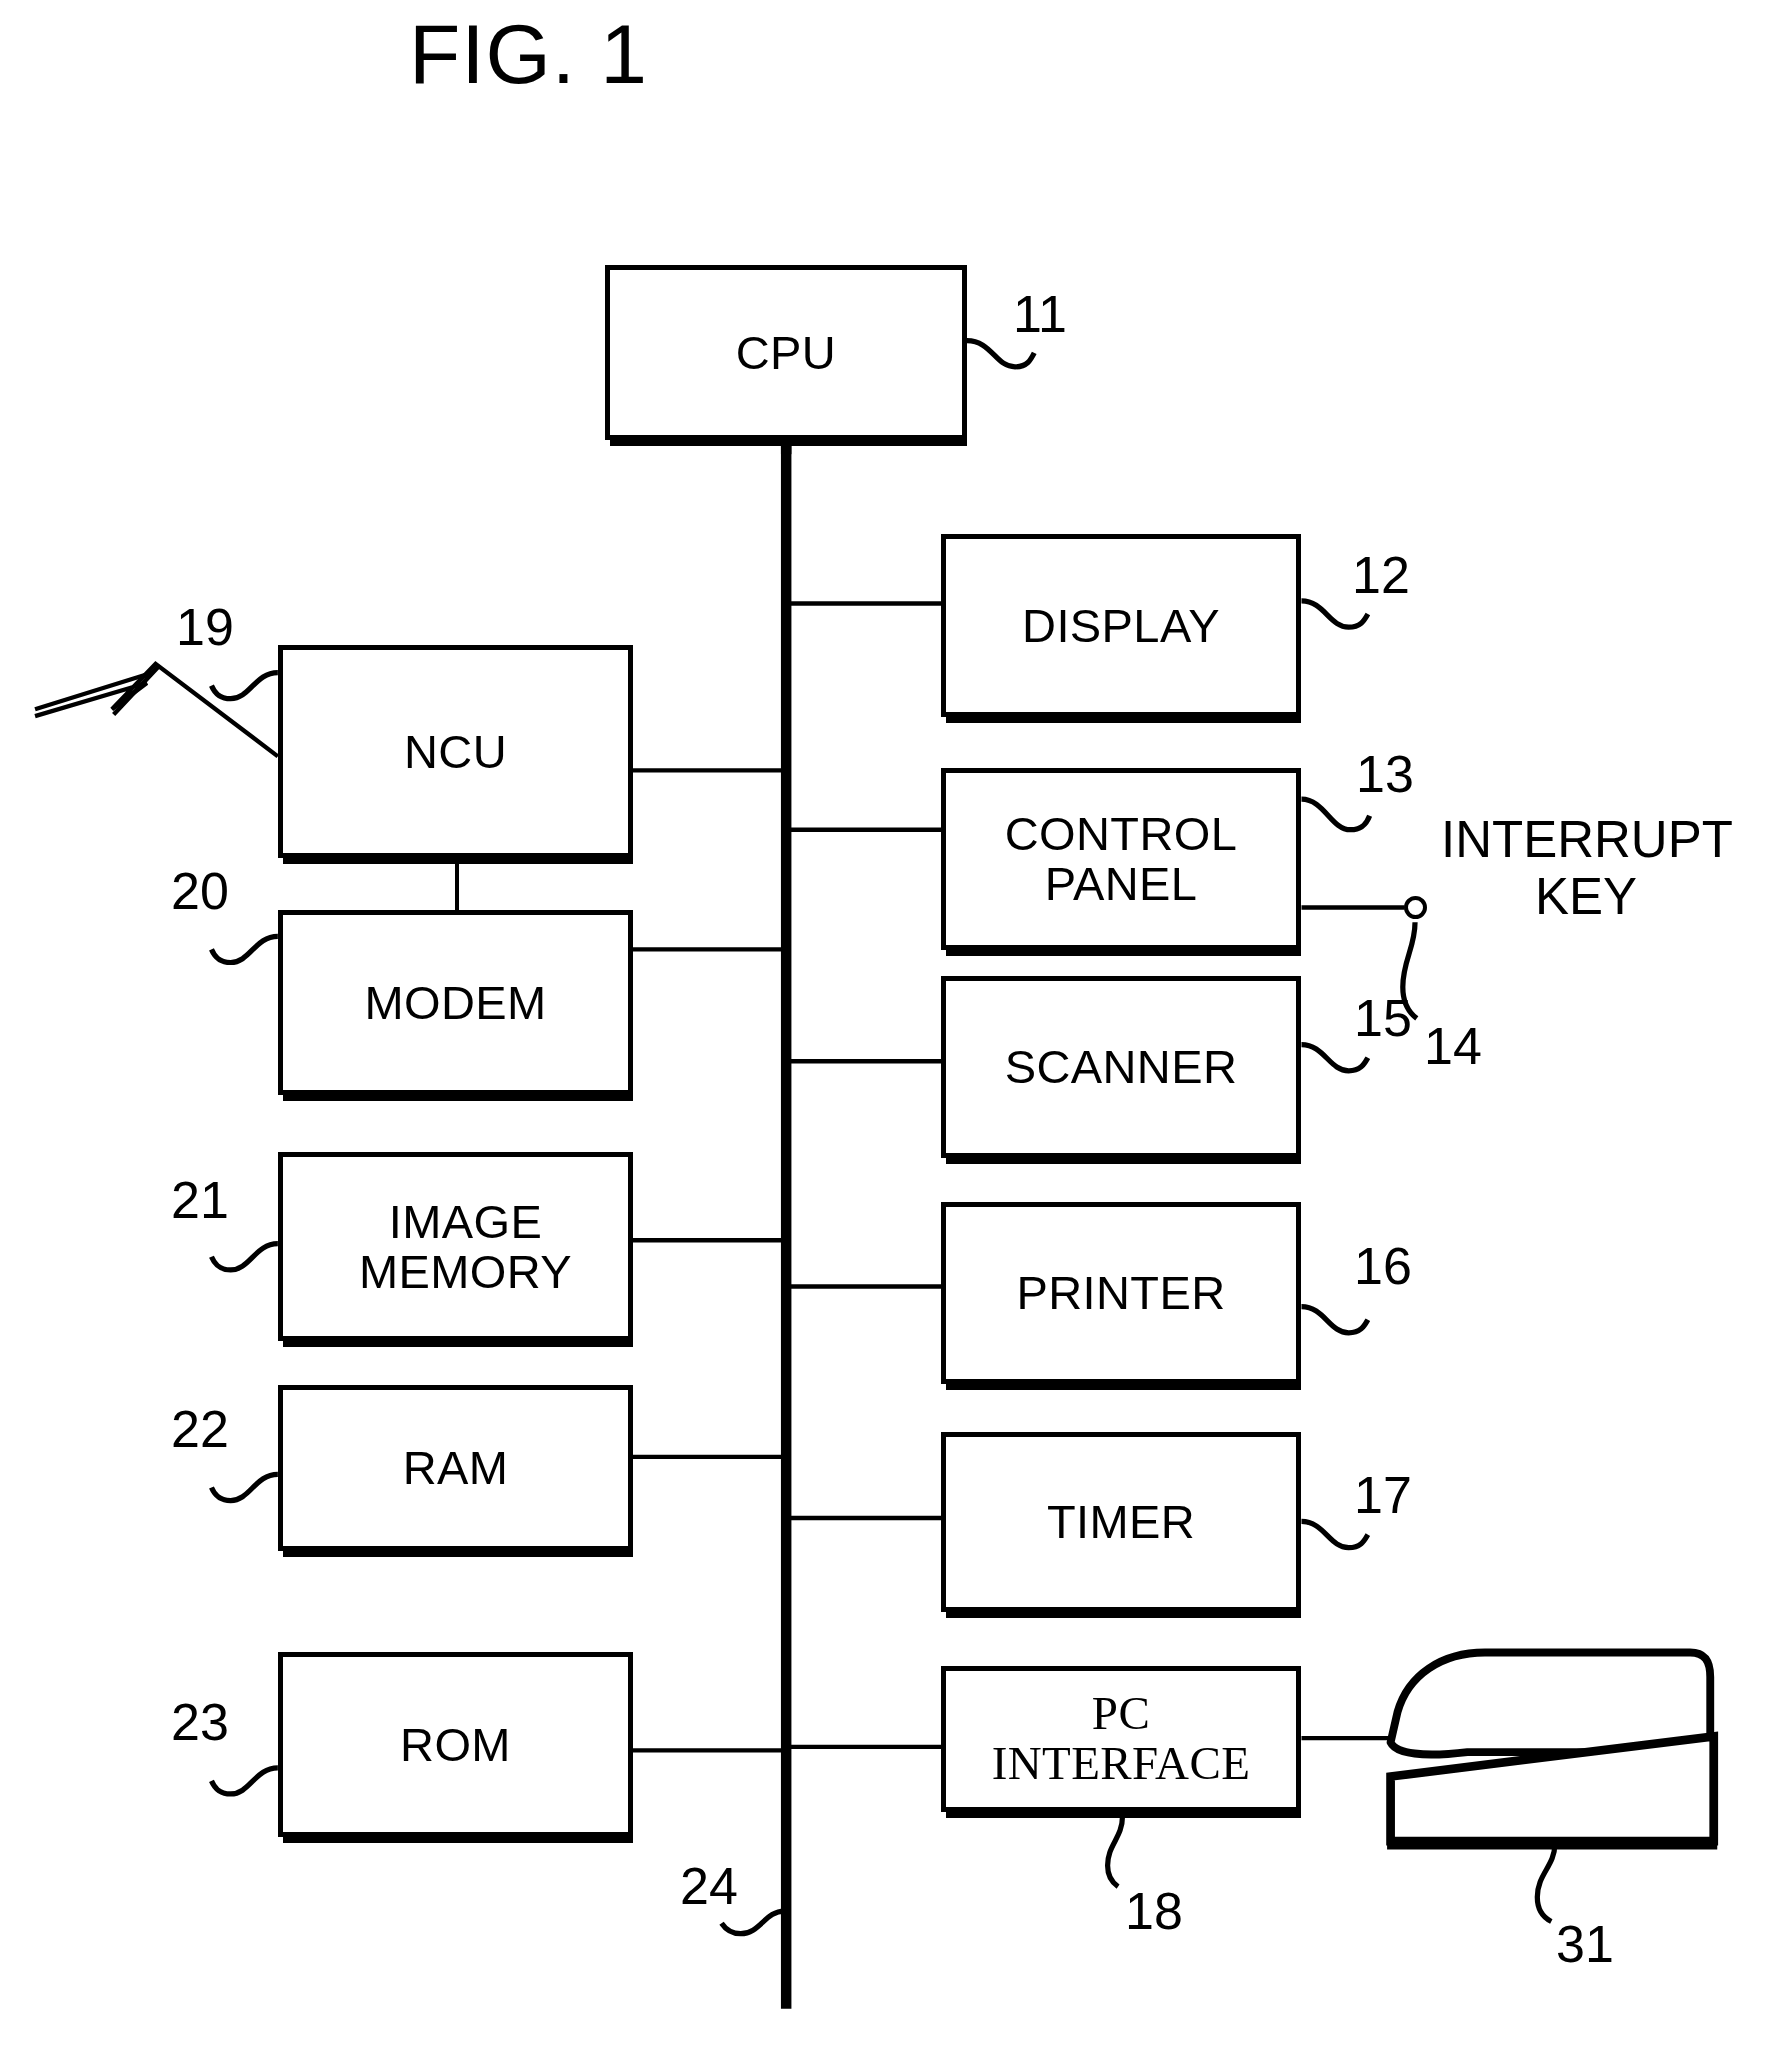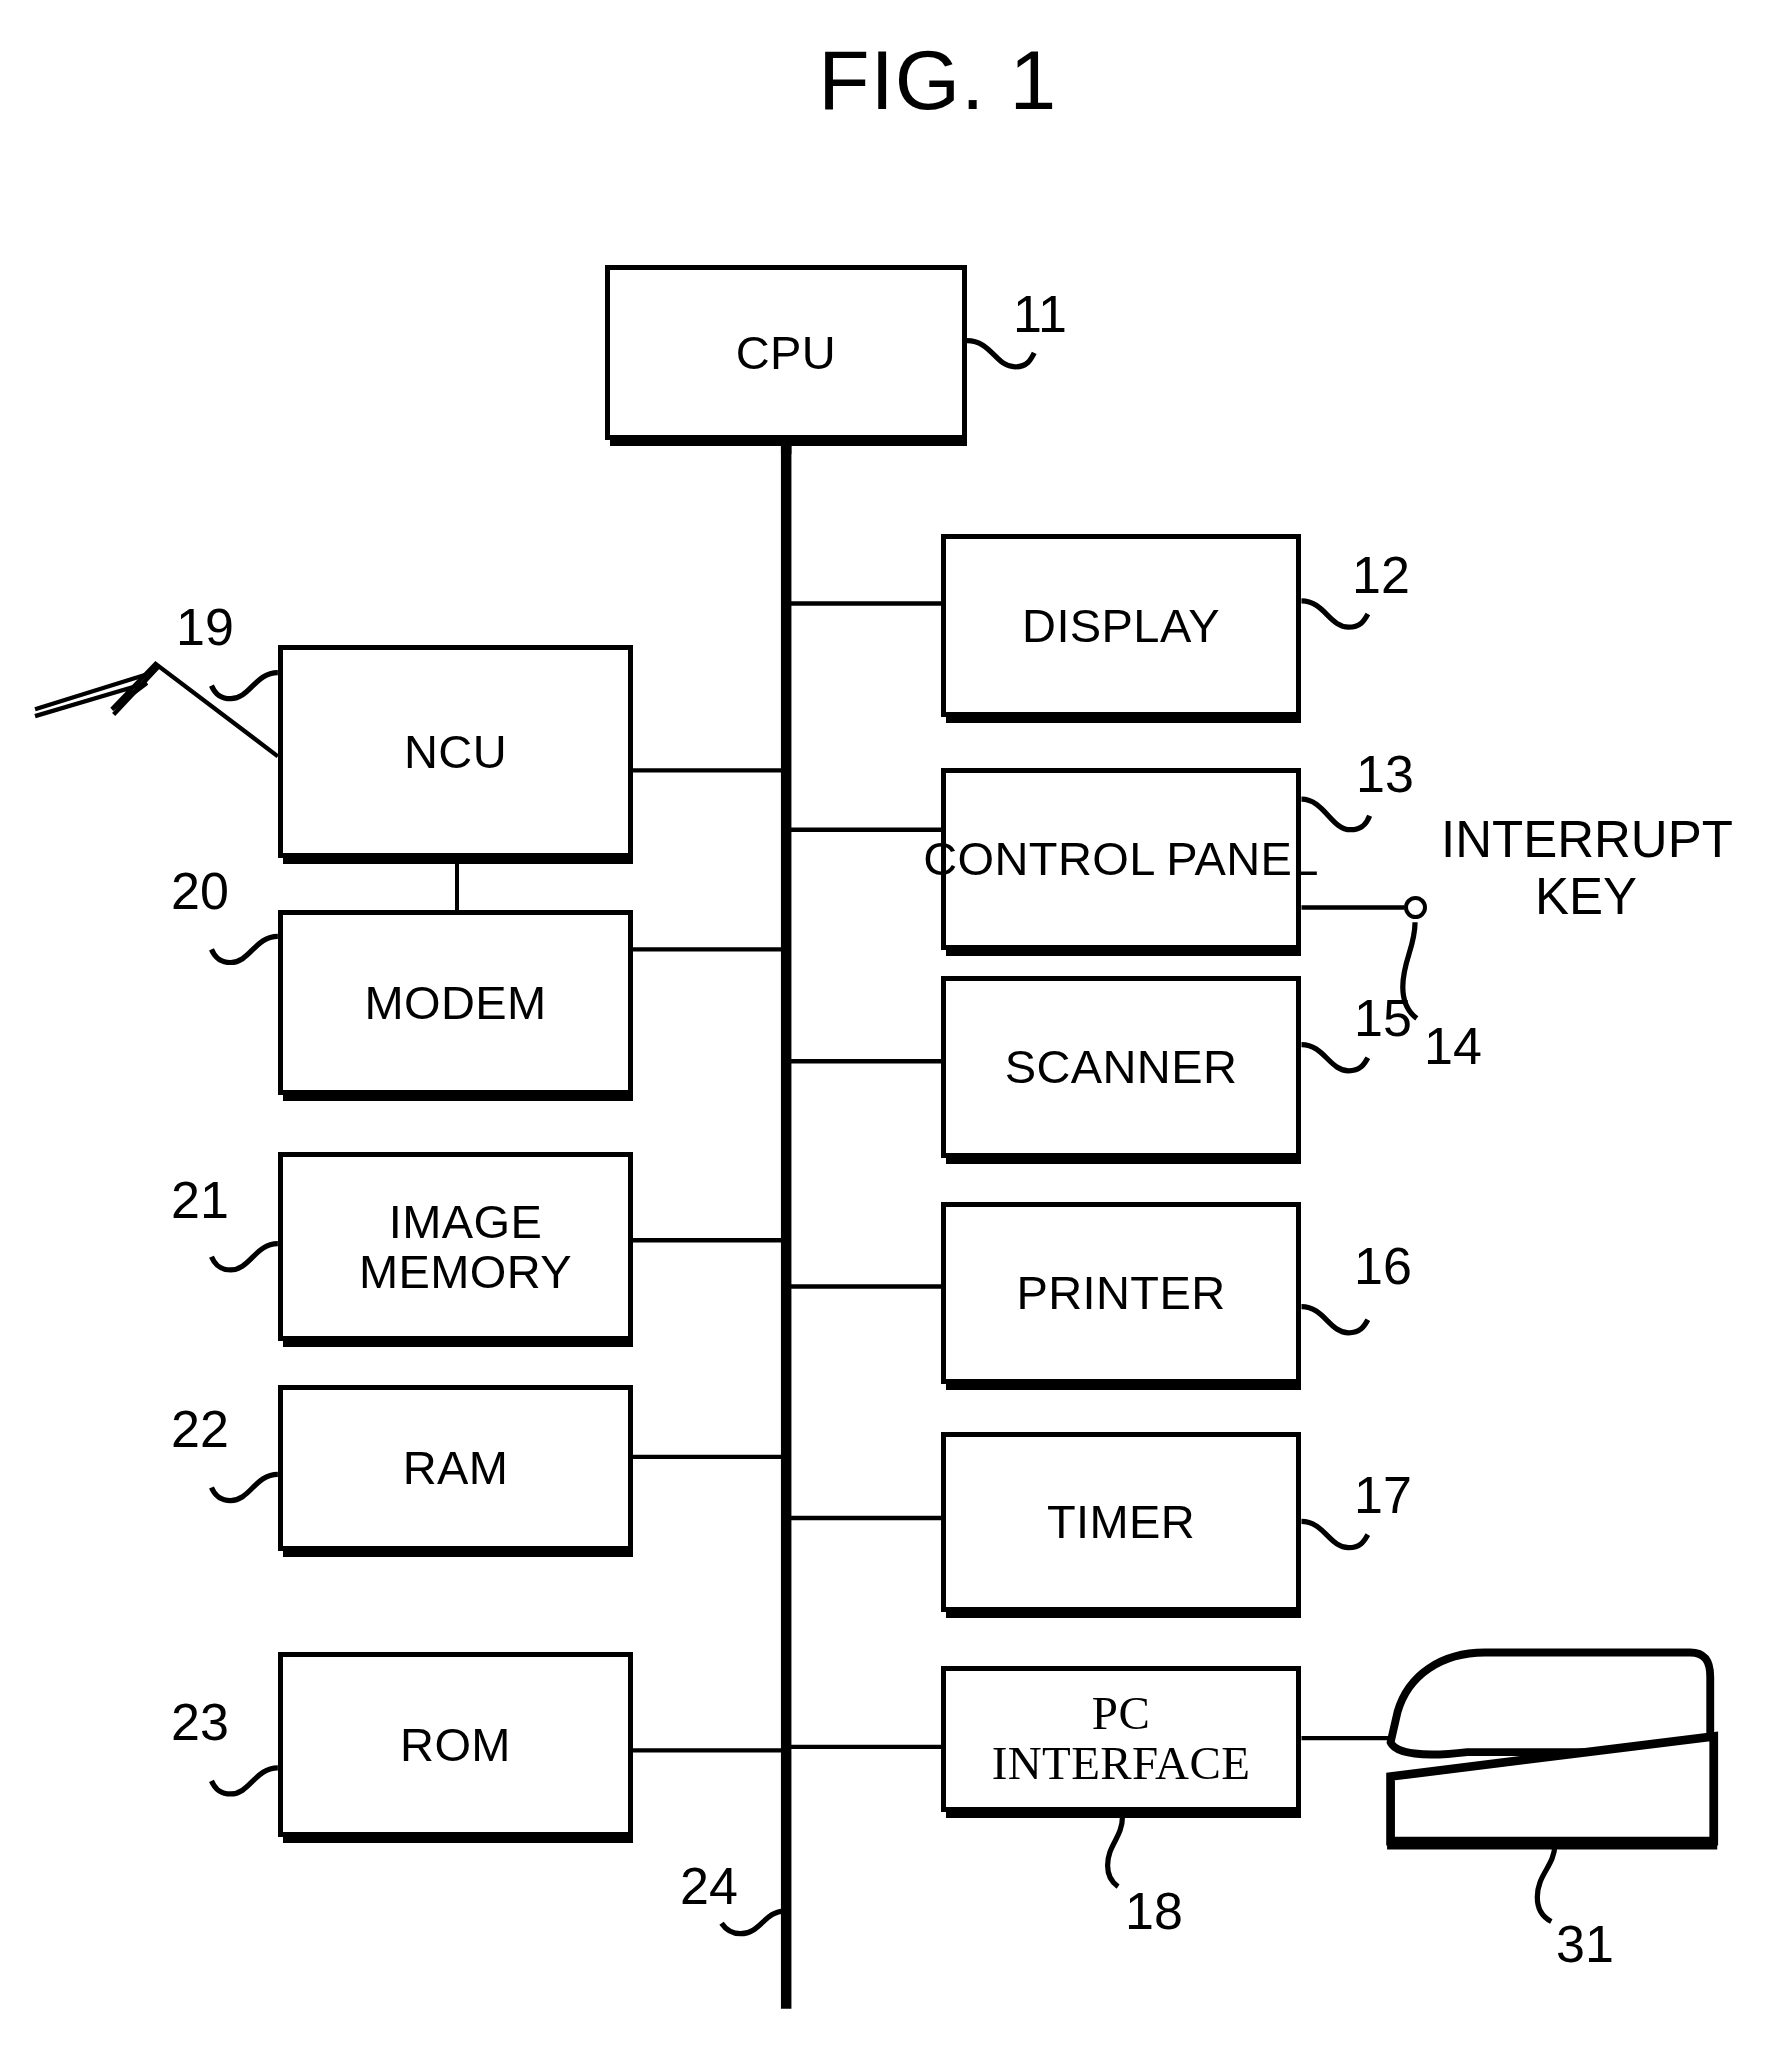--- a/index.html
+++ b/index.html
@@ -14,23 +14,23 @@
   #page {
     position: relative;
     width: 1768px;
     height: 2063px;
     background: #ffffff;
     overflow: hidden;
   }
   #fig-title {
     position: absolute;
     left: 0;
-    top: 32px;
+    top: 6px;
     width: 1057px;
-    text-align: right;
+    text-align: center;
     font-size: 84px;
     font-weight: 400;
     letter-spacing: 0.9px;
     font-family: "Liberation Sans", sans-serif;
   }
   
   .box {
     position: absolute;
     box-sizing: border-box;
     border: 5.2px solid #000;
@@ -148,21 +148,21 @@
   <div class="vline" style="left:455px; top:856px; height:54px;"></div>
 
   <div class="box" style="left:605px; top:265px; width:362px; height:175px;">
     <span class="lbl">CPU</span>
   </div>
 
   <div class="box" style="left:941px; top:534px; width:360px; height:183px;">
     <span class="lbl">DISPLAY</span>
   </div>
 
-  <div class="box" style="left:941px; top:768px; width:360px; height:182px; flex-direction:row;">
+  <div class="box" style="left:941px; top:768px; width:360px; height:182px; flex-direction:column;">
     <span class="lbl">CONTROL</span>
     <span class="lbl">PANEL</span>
   </div>
 
   <div class="box" style="left:941px; top:976px; width:360px; height:182px;">
     <span class="lbl">SCANNER</span>
   </div>
 
   <div class="box" style="left:941px; top:1202px; width:360px; height:182px;">
     <span class="lbl">PRINTER</span>

